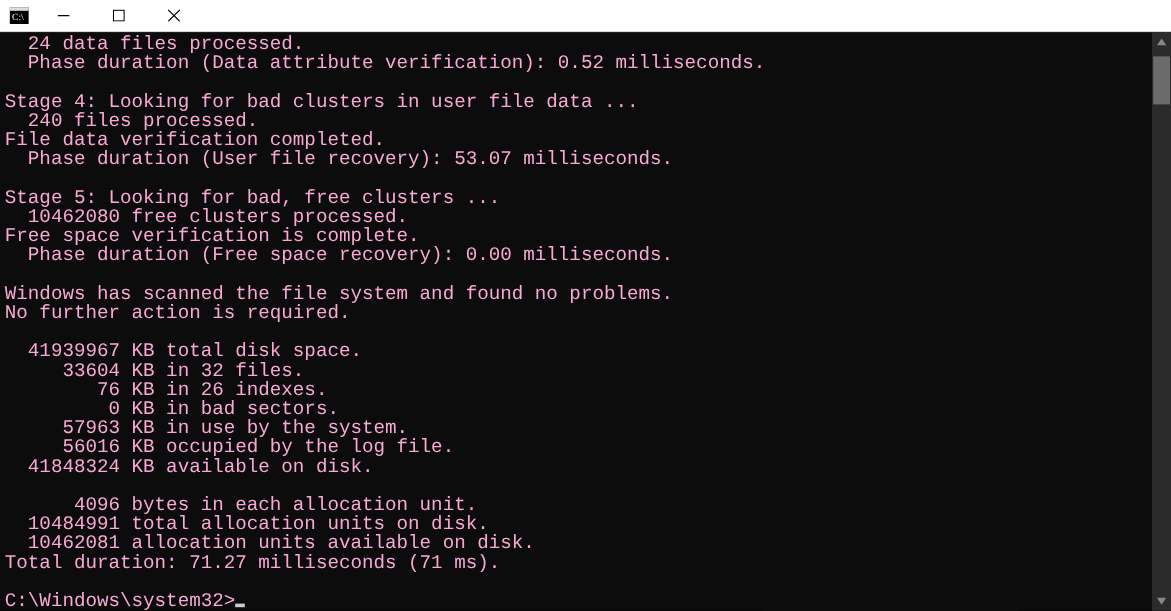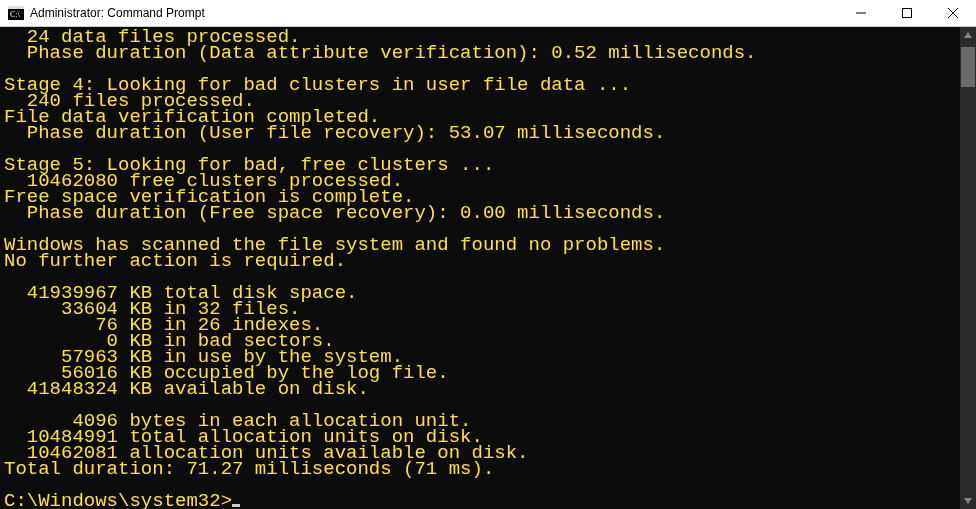--- a/index.html
+++ b/index.html
@@ -52,23 +52,23 @@
   .titlebar-btn svg { display: block; }
   .terminal-area {
     flex: 1;
     position: relative;
     display: flex;
     background: #000;
   }
   .terminal {
     flex: 1;
     background: #0c0c0c;
-    color: #fde047;
+    color: #f9a8d4;
     font-family: Consolas, "Courier New", monospace;
-    font-size: 19px;
+    font-size: 16px;
     line-height: 16px;
     white-space: pre;
     padding: 2px 4px 0 4px;
     overflow: hidden;
   }
   .scrollbar {
     width: 16px;
     background: #2b2b2b;
     position: relative;
   }
@@ -108,21 +108,20 @@
 <body>
 
 <div class="titlebar">
   <span class="titlebar-icon">
     <svg width="16" height="16" viewBox="0 0 16 16">
       <rect x="0" y="1" width="16" height="14" fill="#000"></rect>
       <rect x="0" y="1" width="16" height="3" fill="#ddd"></rect>
       <text x="2" y="12" font-family="Consolas" font-size="8" fill="#fff">C:\</text>
     </svg>
   </span>
-  <span class="titlebar-text">Administrator: Command Prompt</span>
   <div class="titlebar-buttons">
     <button class="titlebar-btn">
       <svg width="10" height="10" viewBox="0 0 10 10">
           <line x1="0" y1="5" x2="10" y2="5" stroke="#000" stroke-width="1"></line>
         </svg>
     </button>
     <button class="titlebar-btn">
       <svg width="10" height="10" viewBox="0 0 10 10">
           <rect x="0.5" y="0.5" width="9" height="9" fill="none" stroke="#000" stroke-width="1"></rect>
         </svg>

